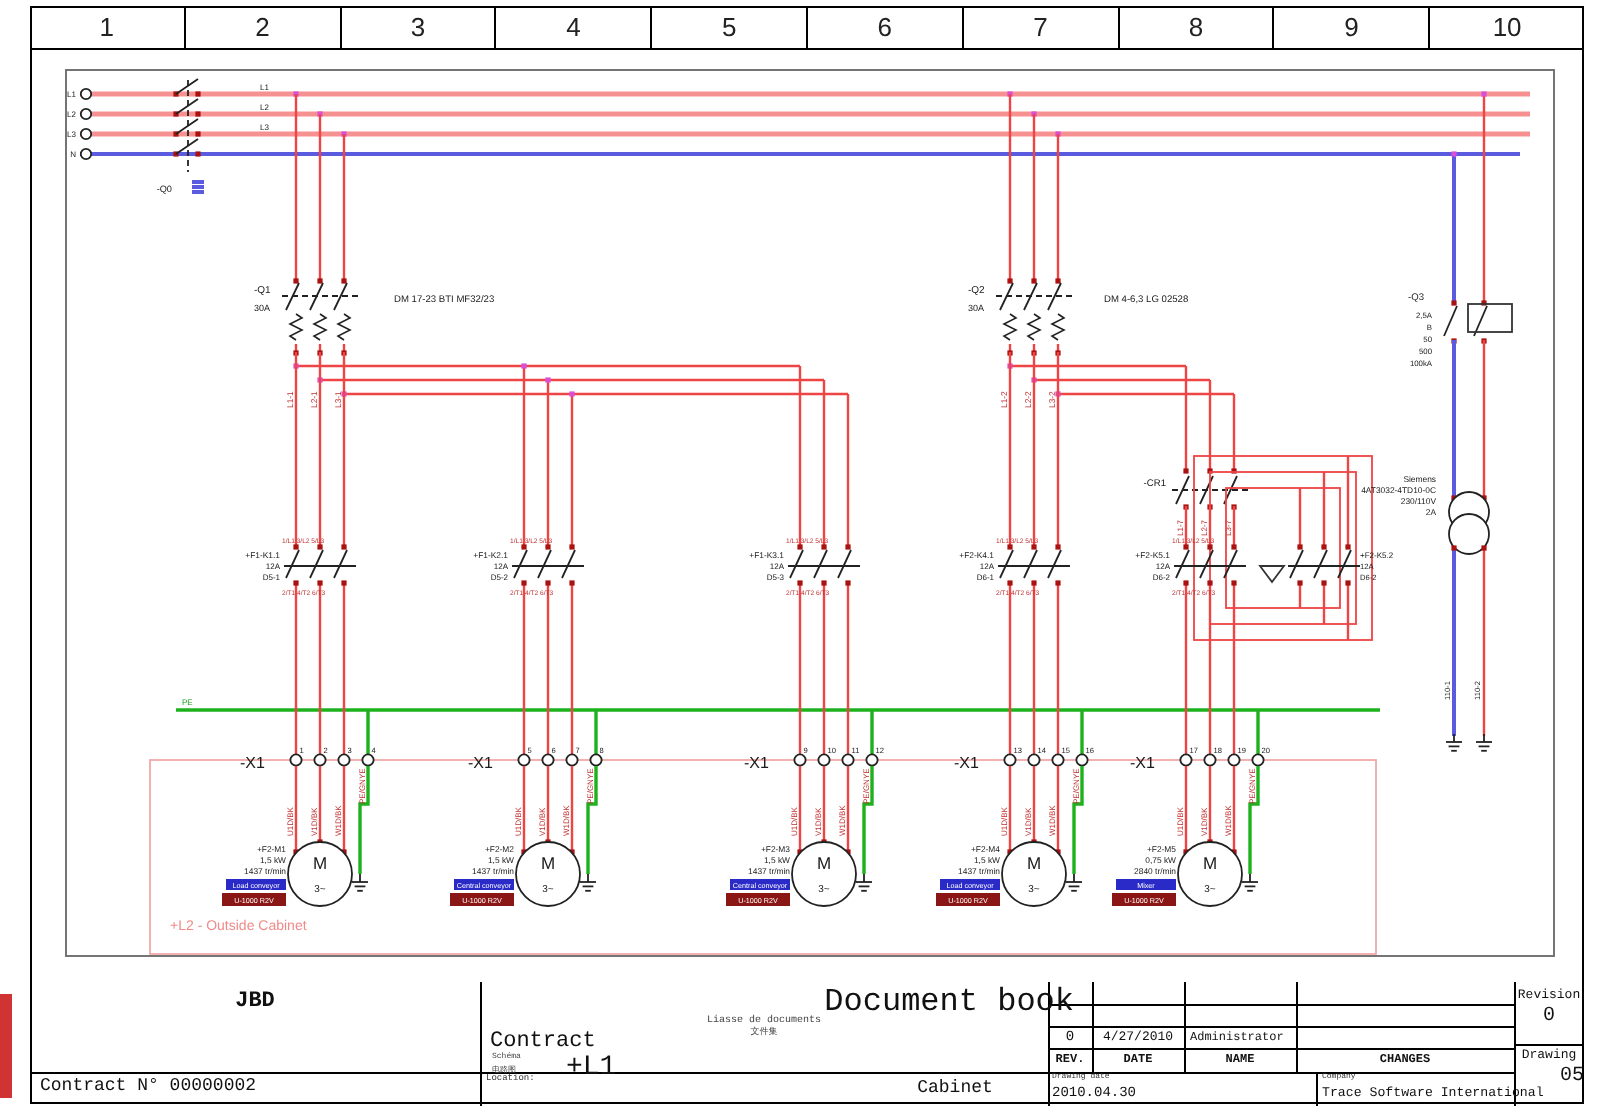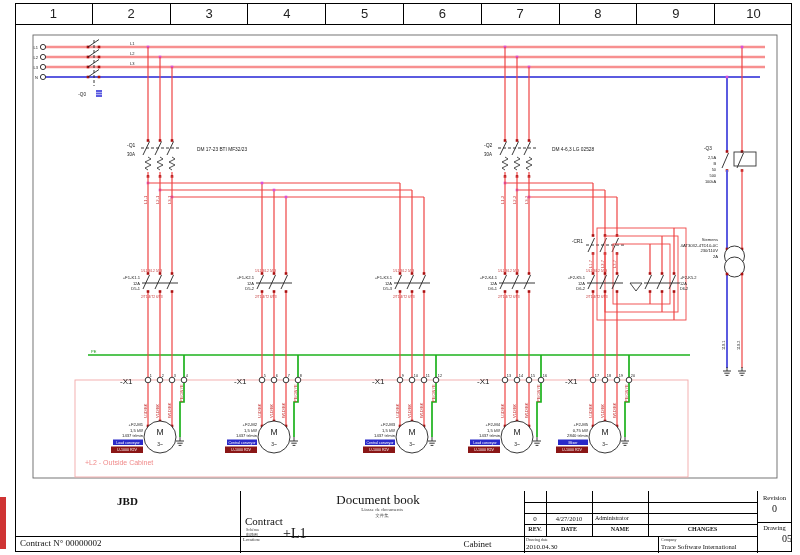--- a/index.html
+++ b/index.html
@@ -4,21 +4,21 @@
 <style>
   html,body{margin:0;padding:0;background:#fff;}
   #sheet{position:relative;width:800px;height:555px;background:#fff;overflow:hidden;
          font-family:"Liberation Sans",sans-serif;border-right:1px solid #bbb;border-bottom:2px solid #999;}
   #frame{position:absolute;left:15px;top:3px;width:777px;height:549px;border:1.5px solid #000;box-sizing:border-box;}
   #ruler{position:absolute;left:15px;top:3px;width:777px;height:22px;display:flex;border-bottom:1.2px solid #000;box-sizing:border-box;}
   .rcell{flex:1;border-right:1px solid #000;display:flex;align-items:center;justify-content:center;
          font-size:13px;color:#222;}
   .rcell:last-child{border-right:none;}
   #schv{position:absolute;left:0;top:0;}
-  #tb{position:absolute;left:15px;top:491px;width:698px;height:62px;font-family:Liberation Serif, serif;}
+  #tb{position:absolute;left:15px;top:491px;width:698px;height:62px;font-family:Liberation Mono, monospace;}
   .vl,.hl{position:absolute;background:#000;}
   .cell{position:absolute;color:#111;white-space:nowrap;}
   #redbar{position:absolute;left:0px;top:497px;width:6px;height:52px;background:#cf3333;}
   svg text{font-family:"Liberation Sans",sans-serif;}
   .t{fill:#1a1a1a;} .tr{fill:#c23030;} .tg{fill:#1a9a1a;} .tp{fill:#f08a8a;} .tw{fill:#ffffff;}
 </style>
 </head>
 <body>
 
 <div id="sheet">
@@ -518,21 +518,21 @@
     <div class="vl" style="left:633px;top:0;width:1px;height:45px"></div>
     <div class="hl" style="left:509px;top:11px;width:233px;height:1px"></div>
     <div class="hl" style="left:509px;top:22px;width:233px;height:1px"></div>
     <div class="hl" style="left:509px;top:33px;width:233px;height:1px"></div>
     <div class="vl" style="left:643px;top:45px;width:1px;height:17px"></div>
     <div class="hl" style="left:742px;top:31px;width:35px;height:1px"></div>
 
     <div class="cell" style="left:0;top:4px;width:225px;text-align:center;font-size:11px;font-weight:600">JBD</div>
     <div class="cell" style="left:5px;top:47px;font-size:9px">Contract N° 00000002</div>
 
-    <div class="cell" style="left:221px;top:1px;width:284px;text-align:center;font-size:13px">Document book</div>
+    <div class="cell" style="left:238px;top:1px;width:284px;text-align:right;font-size:16px">Document book</div>
     <div class="cell" style="left:225px;top:16px;width:284px;text-align:center;font-size:5px;color:#444">Liasse de documents</div>
     <div class="cell" style="left:225px;top:22px;width:284px;text-align:center;font-size:4.5px;color:#444">文件集</div>
     <div class="cell" style="left:230px;top:24px;font-size:11px">Contract</div>
     <div class="cell" style="left:231px;top:36px;font-size:4px;color:#444">Schéma</div>
     <div class="cell" style="left:231px;top:40.5px;font-size:4px;color:#444">电路图</div>
     <div class="cell" style="left:228px;top:46px;font-size:4.5px;color:#333">Location:</div>
     <div class="cell" style="left:268px;top:35px;font-size:14px">+L1</div>
     <div class="cell" style="left:420px;top:48px;width:85px;text-align:center;font-size:9px">Cabinet</div>
 
     <div class="cell" style="left:509px;top:23.5px;width:22px;text-align:center;font-size:7px">0</div>

